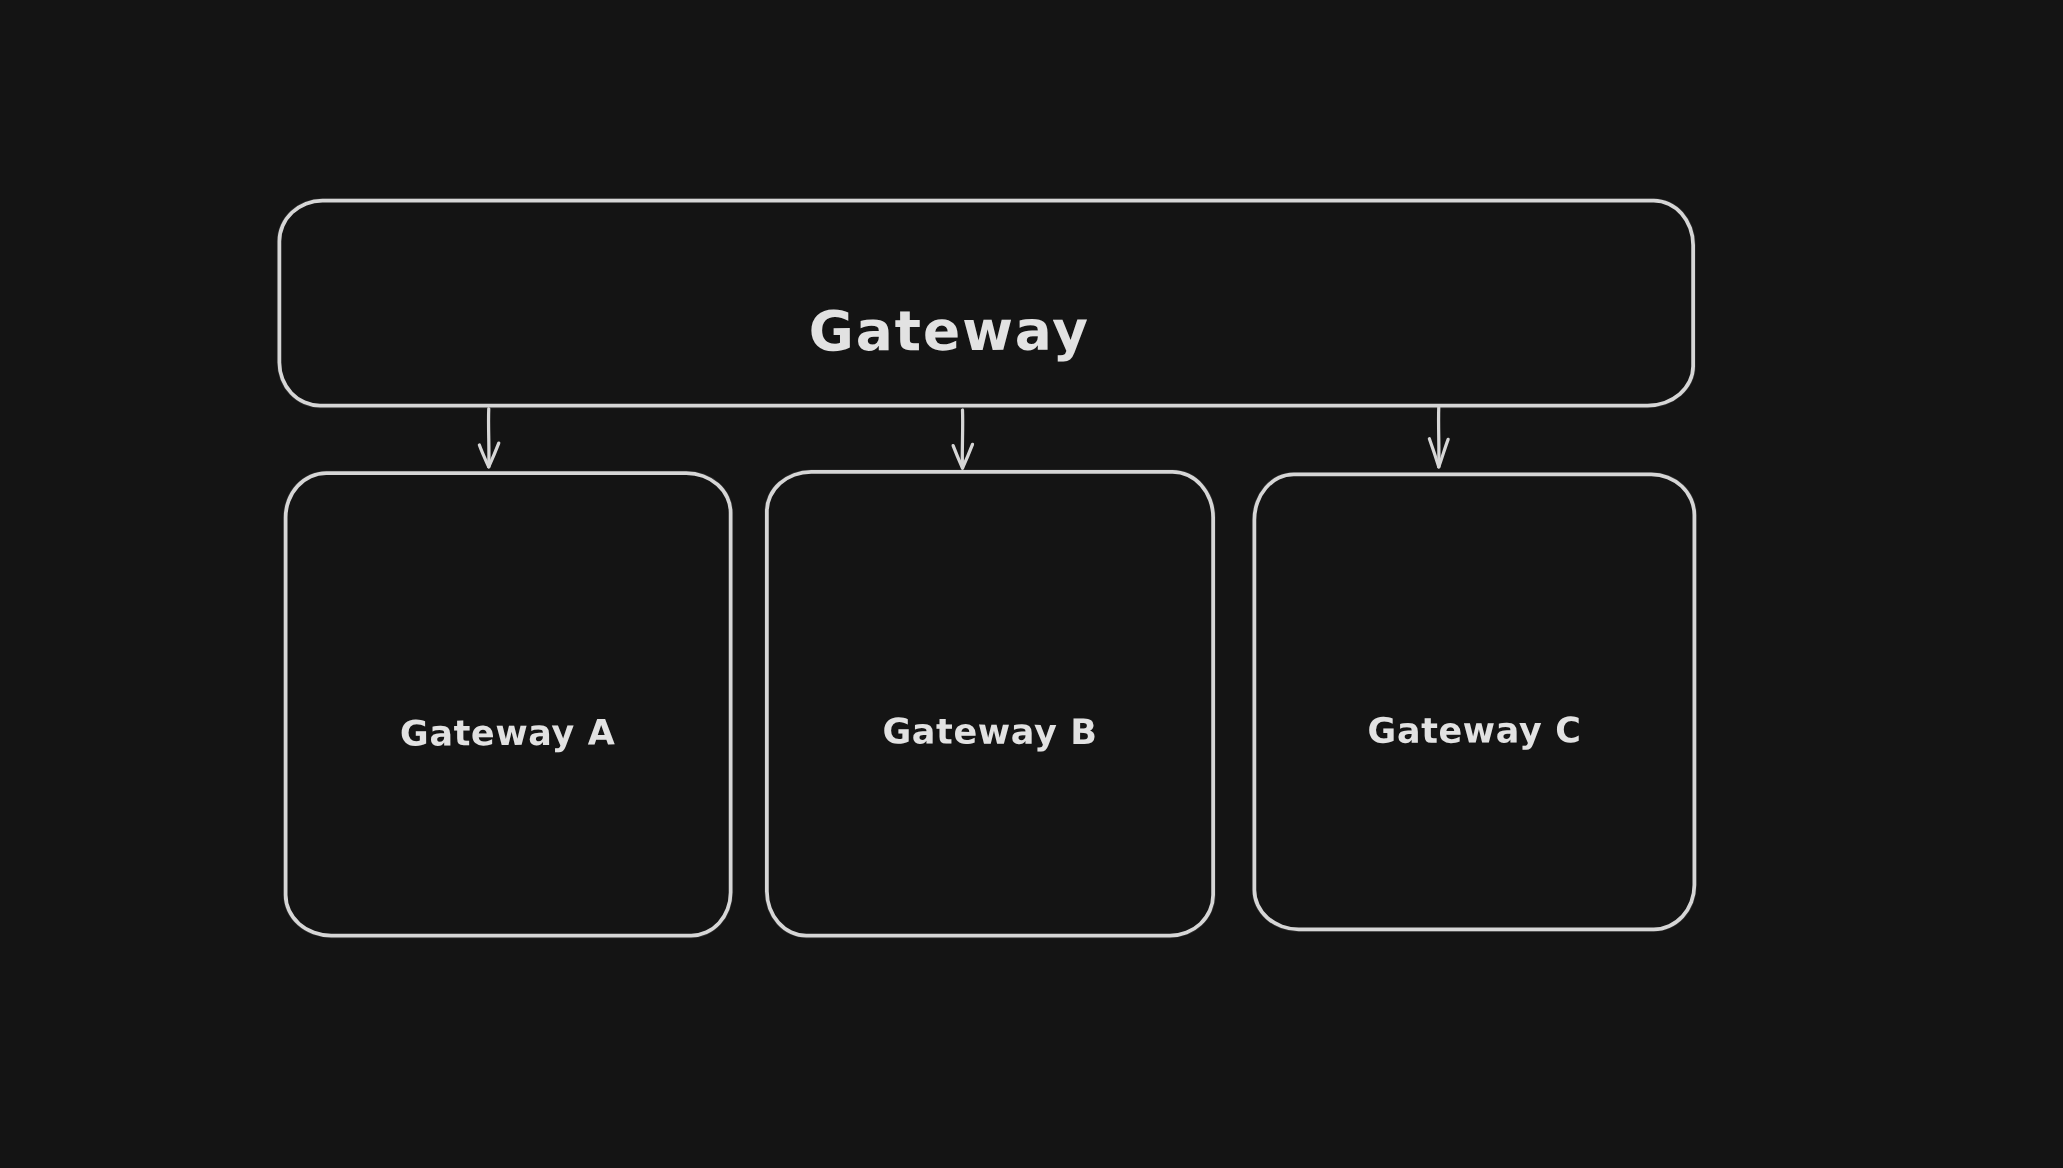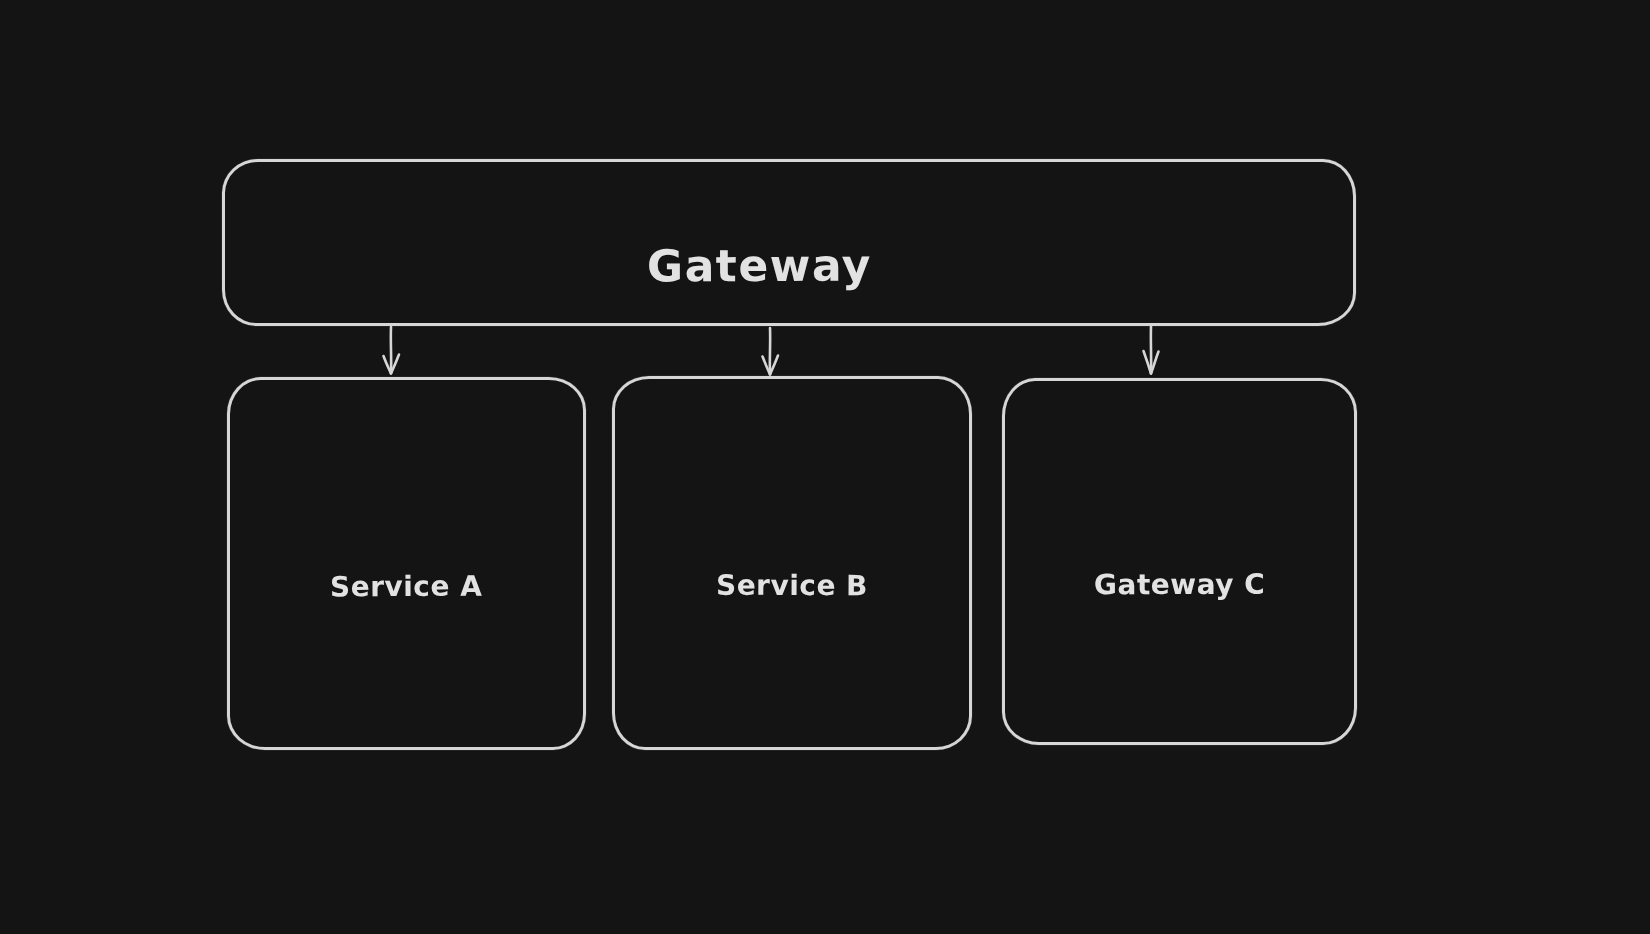--- a/index.html
+++ b/index.html
@@ -117,24 +117,24 @@
       <path d="M778 355.5 C775.5 362 772.5 369 770 374.5"></path>
     </g>
     <g>
       <path d="M1151 326 C1150.5 341 1151.5 359 1151 373"></path>
       <path d="M1143.5 351 C1146 358 1149 367 1151 373.5"></path>
       <path d="M1158.5 351.5 C1156 358 1153.5 367 1151 373.5"></path>
     </g>
   </svg>
 
   <div class="node" id="node-service-a">
-    <span class="label service-label">Service A</span>
+    <span class="label service-label">Gateway A</span>
   </div>
 
   <div class="node" id="node-service-b">
-    <span class="label service-label">Service B</span>
+    <span class="label service-label">Gateway B</span>
   </div>
 
   <div class="node" id="node-service-c">
     <span class="label service-label">Gateway C</span>
   </div>
 
 </div>
 
 </body></html>

